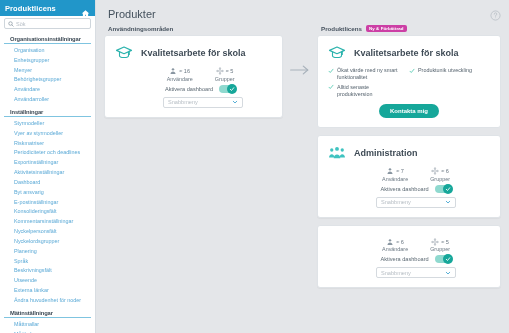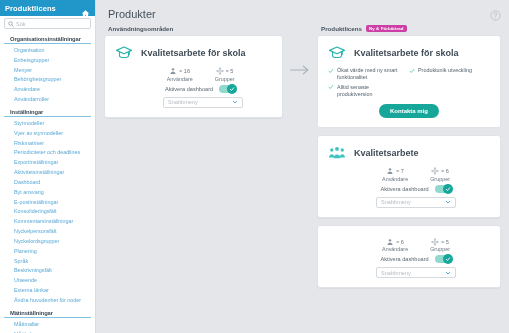--- a/index.html
+++ b/index.html
@@ -299,21 +299,21 @@
             <div class="card">
               <div class="card-head">
                 <span class="card-icon"><svg viewBox="0 0 24 24" fill="#3fc3c0">
                     <circle cx="5" cy="8" r="2.2"></circle>
                     <circle cx="12" cy="6.5" r="2.6"></circle>
                     <circle cx="19" cy="8" r="2.2"></circle>
                     <path d="M1.4 18c0-2.6 1.6-4.4 3.6-4.4S8.6 15.4 8.6 18z"></path>
                     <path d="M7.6 19c0-3 2-5 4.4-5s4.4 2 4.4 5z"></path>
                     <path d="M15.4 18c0-2.6 1.6-4.4 3.6-4.4s3.6 1.8 3.6 4.4z"></path>
                   </svg></span>
-                <span class="card-title">Kvalitetsarbete</span>
+                <span class="card-title">Administration</span>
               </div>
               <div class="stats">
                 <div class="stat">
                   <div class="stat-top">
                     <svg viewBox="0 0 24 24" fill="#8996a1">
                       <circle cx="12" cy="7" r="3.6"></circle>
                       <path d="M4.5 21c0-4.3 3.4-7.4 7.5-7.4s7.5 3.1 7.5 7.4z"></path>
                     </svg>
                     <span class="stat-num">≈ 7</span>
                   </div>

